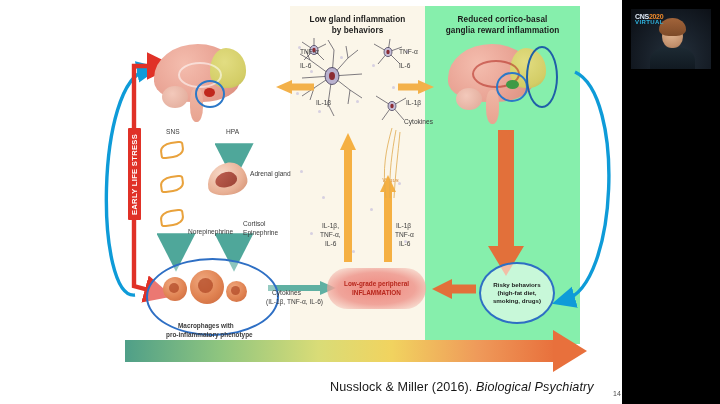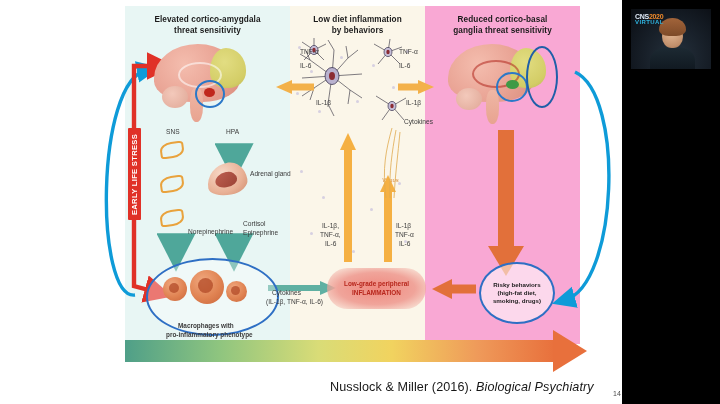--- a/index.html
+++ b/index.html
@@ -12,21 +12,21 @@
   #slide {
     position: relative;
     width: 720px; height: 404px;
     background: #ffffff;
   }
 
   
   .panel { position: absolute; top: 6px; height: 338px; }
   #panel-left   { left: 125px; width: 165px; background: #e8f6f4; }
   #panel-mid    { left: 290px; width: 135px; background: #fbf6e9; }
-  #panel-right  { left: 425px; width: 155px; background: #f9a8d4; }
+  #panel-right  { left: 425px; width: 155px; background: #86efac; }
 
   .panel-title {
     position: absolute; top: 9px; left: 0; right: 0;
     text-align: center;
     font-size: 8.2px; font-weight: bold; color: #1b1b1b;
     line-height: 10.5px; letter-spacing: .1px;
   }
   #els-bar {
     position: absolute; left: 128px; top: 128px;
     width: 13px; height: 92px;
@@ -202,38 +202,32 @@
   #cam-logo { position: absolute; left: 4px; top: 4px; }
   #cam-logo .l1 { font-size: 7px; font-weight: bold; color: #dfe9f5; letter-spacing: -.3px; }
   #cam-logo .l1 em { font-style: normal; color: #f08a2a; }
   #cam-logo .l2 { font-size: 6px; font-weight: bold; color: #2fb4e0; letter-spacing: .4px; margin-top: -1px; }
 </style>
 </head>
 <body>
 
 <div id="slide">
 
-  <div class="panel" id="panel-left">
-    <div class="panel-title">
-      <div>Elevated cortico-amygdala</div>
-      <div>threat sensitivity</div>
-    </div>
-  </div>
 
   <div class="panel" id="panel-mid">
     <div class="panel-title">
-      <div>Low diet inflammation</div>
+      <div>Low gland inflammation</div>
       <div>by behaviors</div>
     </div>
   </div>
 
   <div class="panel" id="panel-right">
     <div class="panel-title">
       <div>Reduced cortico-basal</div>
-      <div>ganglia threat sensitivity</div>
+      <div>ganglia reward inflammation</div>
     </div>
   </div>
 
   <svg style="position:absolute;left:0;top:0;width:720px;height:404px;pointer-events:none">
     <defs>
       <marker id="bluearrow" markerWidth="7" markerHeight="7" refX="3" refY="3.2" orient="auto">
         <path d="M0,0 L7,3.2 L0,6.4 z" fill="#0e9bd8"></path>
       </marker>
     </defs>
     <path d="M135,295 C 95,300 95,80 147,70" fill="none" stroke="#0e9bd8" stroke-width="3.4" marker-end="url(#bluearrow)"></path>

